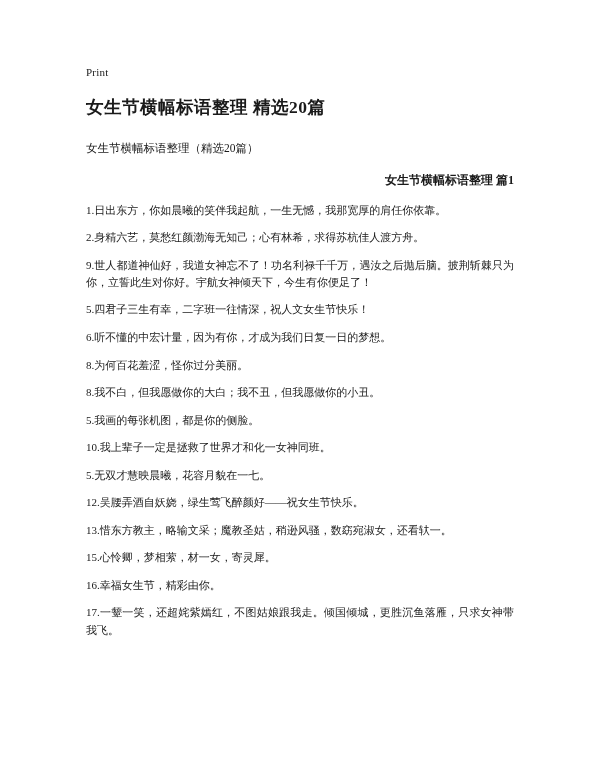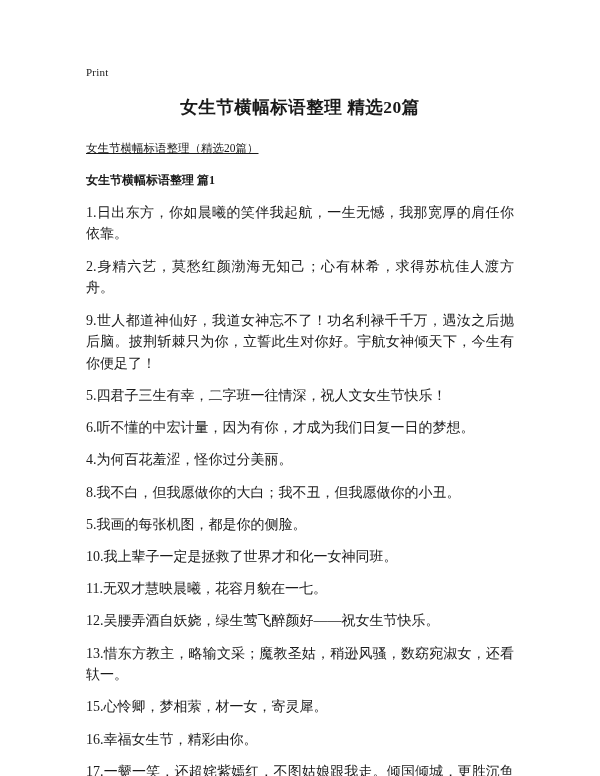--- a/index.html
+++ b/index.html
@@ -32,40 +32,39 @@
   }
   .content {
     position: absolute;
     top: 95px;
     left: 86px;
     width: 428px;
   }
   .doc-title {
     font-size: 17.5px;
     font-weight: bold;
-    text-align: center;
     letter-spacing: 0.5px;
     margin: 0 0 20px 0;
     line-height: 1.4;
     font-family: "Liberation Serif", "DejaVu Serif", serif;
   }
   .subtitle {
     font-size: 11.5px;
     margin: 0 0 14px 0;
     line-height: 1.5;
-    text-decoration: underline;
   }
   .section-heading {
     font-size: 12px;
     font-weight: bold;
     margin: 0 0 13px 0;
     line-height: 1.5;
+    text-align: right;
   }
   .item {
-    font-size: 14px;
+    font-size: 11px;
     line-height: 1.55;
     margin: 0 0 10.5px 0;
     text-align: justify;
     word-break: break-all;
   }
   .item:last-child {
     margin-bottom: 4px;
   }
 </style>
 </head>
@@ -81,25 +80,25 @@
 
     <p class="subtitle">女生节横幅标语整理（精选20篇）</p>
 
     <p class="section-heading">女生节横幅标语整理 篇1</p>
 
     <p class="item">1.日出东方，你如晨曦的笑伴我起航，一生无憾，我那宽厚的肩任你依靠。</p>
     <p class="item">2.身精六艺，莫愁红颜渤海无知己；心有林希，求得苏杭佳人渡方舟。</p>
     <p class="item">9.世人都道神仙好，我道女神忘不了！功名利禄千千万，遇汝之后抛后脑。披荆斩棘只为你，立誓此生对你好。宇航女神倾天下，今生有你便足了！</p>
     <p class="item">5.四君子三生有幸，二字班一往情深，祝人文女生节快乐！</p>
     <p class="item">6.听不懂的中宏计量，因为有你，才成为我们日复一日的梦想。</p>
-    <p class="item">4.为何百花羞涩，怪你过分美丽。</p>
+    <p class="item">8.为何百花羞涩，怪你过分美丽。</p>
     <p class="item">8.我不白，但我愿做你的大白；我不丑，但我愿做你的小丑。</p>
     <p class="item">5.我画的每张机图，都是你的侧脸。</p>
     <p class="item">10.我上辈子一定是拯救了世界才和化一女神同班。</p>
-    <p class="item">11.无双才慧映晨曦，花容月貌在一七。</p>
+    <p class="item">5.无双才慧映晨曦，花容月貌在一七。</p>
     <p class="item">12.吴腰弄酒自妖娆，绿生莺飞醉颜好——祝女生节快乐。</p>
     <p class="item">13.惜东方教主，略输文采；魔教圣姑，稍逊风骚，数窈宛淑女，还看轪一。</p>
     <p class="item">15.心怜卿，梦相萦，材一女，寄灵犀。</p>
     <p class="item">16.幸福女生节，精彩由你。</p>
     <p class="item">17.一颦一笑，还超姹紫嫣红，不图姑娘跟我走。倾国倾城，更胜沉鱼落雁，只求女神带我飞。</p>
 
   </div>
 </div>
 
 </body></html>

